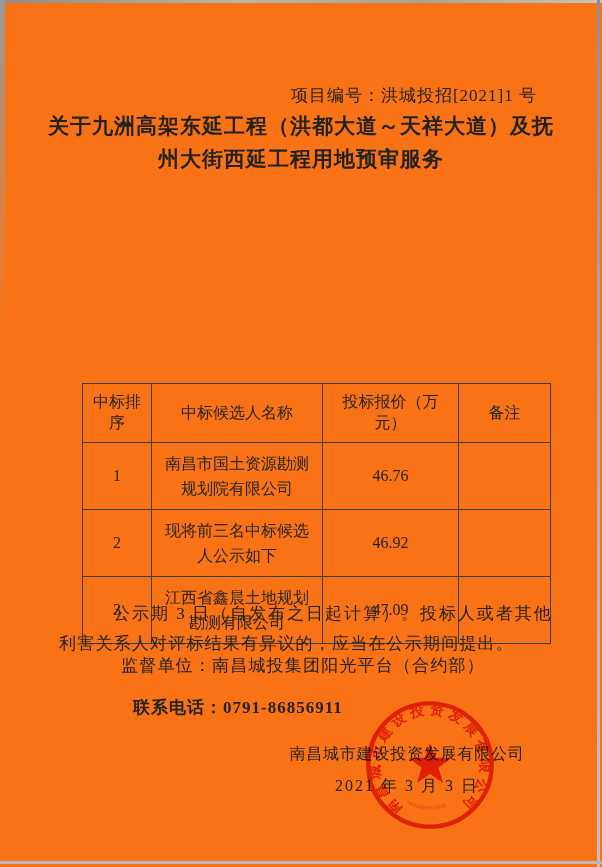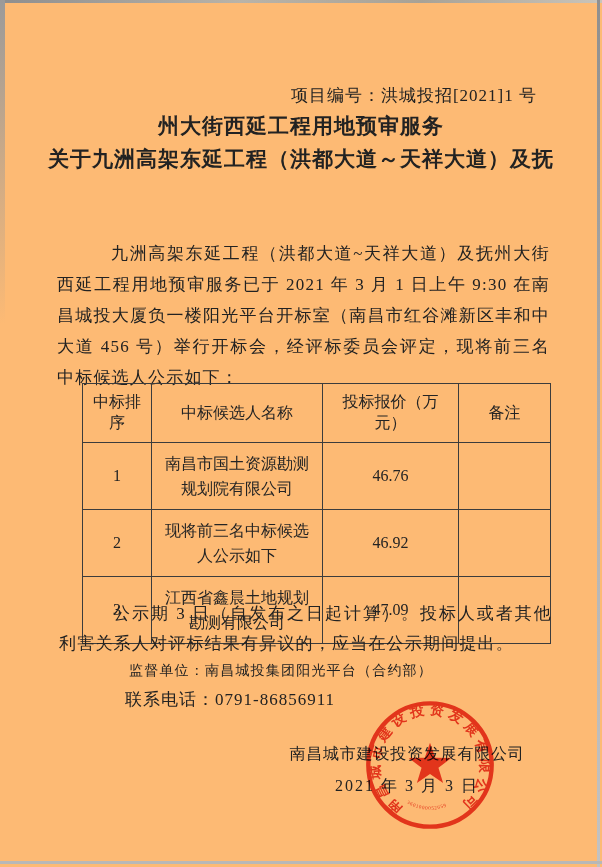--- a/index.html
+++ b/index.html
@@ -1,19 +1,19 @@
 <!DOCTYPE html>
 <html><head>
 <meta charset="utf-8">
 <style>
   html,body{margin:0;padding:0;background:#e9e9e9;}
   .page{
     position:relative;
     width:602px;height:867px;
-    background:#fdba74;
+    background:#f97316;
     overflow:hidden;
     font-family:"Liberation Serif","DejaVu Serif",serif;
     color:#222;
   }
   
   .edge-top{position:absolute;top:0;left:0;width:602px;height:3px;
     background:linear-gradient(90deg,#8e8e8e,#b9b3a8 40%,#a8a296 70%,#c9c4ba);}
   .edge-left{position:absolute;top:0;left:0;width:5px;height:360px;
     background:linear-gradient(180deg,#9a9a9a,rgba(210,210,210,0) 90%);}
   .edge-right{position:absolute;top:0;left:597px;width:3px;height:867px;
@@ -32,22 +32,22 @@
   table.bid th, table.bid td{
     border:1.5px solid #3c3c3c;text-align:center;vertical-align:middle;
     font-size:16px;font-weight:normal;padding:8px;color:#242424;}
   table.bid thead tr{height:30px;}
   table.bid tbody tr{height:58px;}
   td.name{font-size:15px;line-height:25px;}
 
   .notice{position:absolute;top:597px;left:57px;width:493px;margin:2px;
     font-size:17px;line-height:30px;letter-spacing:1.2px;
     text-align:justify;text-indent:54px;}
-  .supervisor{position:absolute;top:654px;left:121px;margin:8px;font-size:14px;letter-spacing:1.2px;white-space:nowrap;}
-  .phone{position:absolute;top:684px;left:121px;margin:4px;font-size:17px;letter-spacing:1px;white-space:nowrap;}
+  .supervisor{position:absolute;top:654px;left:121px;margin:0;font-size:17px;letter-spacing:1.2px;white-space:nowrap;}
+  .phone{position:absolute;top:684px;left:121px;margin:12px;font-size:17px;letter-spacing:1px;white-space:nowrap;font-weight:bold;}
 
   .sign-block{position:absolute;top:744px;left:268px;width:278px;text-align:center;}
   .sign-company{font-size:16px;letter-spacing:0.8px;white-space:nowrap;}
   .sign-date{margin-top:11px;font-size:16px;letter-spacing:2px;white-space:nowrap;}
 
   .seal{position:absolute;top:697px;left:362px;width:136px;height:136px;
     mix-blend-mode:multiply;opacity:0.92;}
   .seal text{font-family:"Liberation Serif","DejaVu Serif",serif;}
   .seal-name{font-size:14.5px;font-weight:bold;letter-spacing:4.5px;}
   .seal-number{font-size:5.2px;letter-spacing:0.7px;}
@@ -58,25 +58,24 @@
 <div class="page">
 
   <div class="edge-top"></div>
   <div class="edge-left"></div>
   <div class="edge-right"></div>
   <div class="edge-bottom"></div>
 
   <div class="doc-number">项目编号：洪城投招[2021]1 号</div>
 
   <div class="title">
+    <div>关于九洲高架东延工程（洪都大道～天祥大道）及抚</div>
     <div>州大街西延工程用地预审服务</div>
-    <div>关于九洲高架东延工程（洪都大道～天祥大道）及抚</div>
   </div>
 
-  <p class="intro">九洲高架东延工程（洪都大道~天祥大道）及抚州大街西延工程用地预审服务已于 2021 年 3 月 1 日上午 9:30 在南昌城投大厦负一楼阳光平台开标室（南昌市红谷滩新区丰和中大道 456 号）举行开标会，经评标委员会评定，现将前三名中标候选人公示如下：</p>
 
   <table class="bid">
     <colgroup>
       <col style="width:69px">
         <col style="width:171px">
         <col style="width:136px">
         <col style="width:92px">
     </colgroup>
     <thead>
       <tr>

